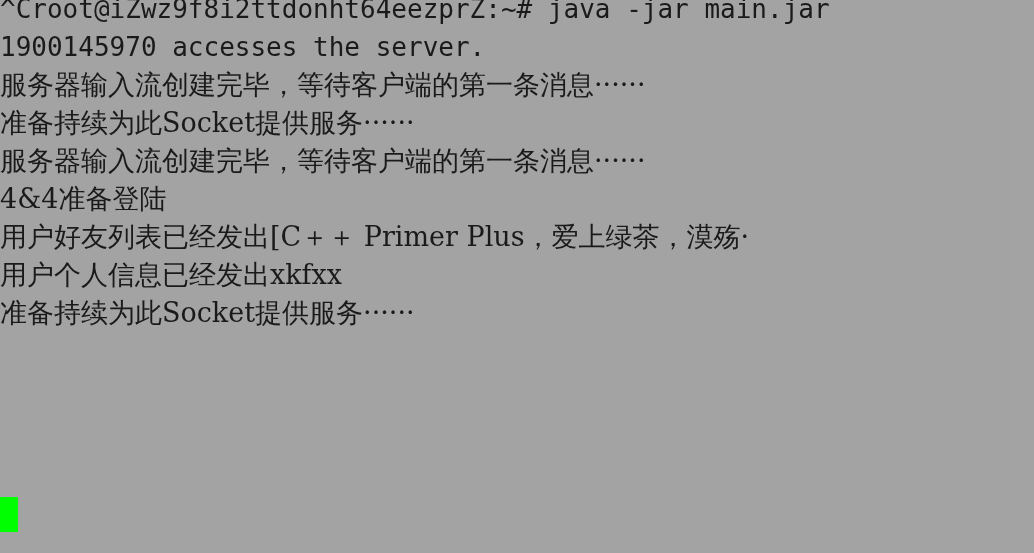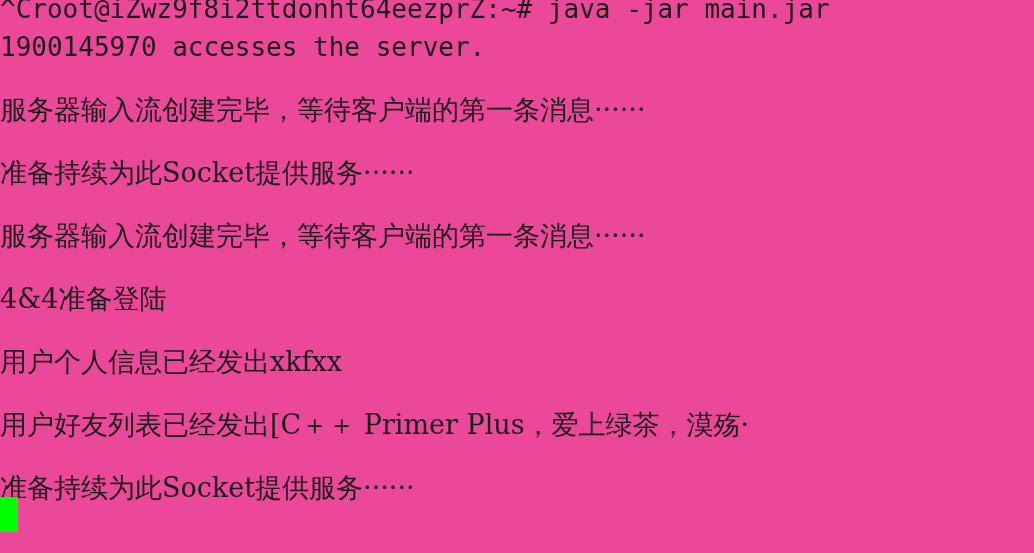--- a/index.html
+++ b/index.html
@@ -31,49 +31,48 @@
     height: 38px;
     line-height: 38px;
     overflow: hidden;
     letter-spacing: 0px;
     padding-left: 0px;
   }
   
   .cjk {
     font-family: "DejaVu Serif", "Liberation Serif", serif;
     font-size: 27px;
-    margin-top: 25px;
   }
   .cursor-row {
     position: absolute;
     left: 0;
     top: 497px;
     width: 1034px;
     height: 36px;
   }
   .cursor-block {
     position: absolute;
     left: 0px;
     top: 0px;
     width: 18px;
     height: 35px;
     background: #00ff00;
   }
 </style>
 </head>
 <body>
 
-<div id="terminal" style="background: #ec4899; color: rgb(26, 26, 26);">
+<div id="terminal" style="background: #a3a3a3; color: rgb(26, 26, 26);">
   <div class="term-screen">
     <div class="term-line">^Croot@iZwz9f8i2ttdonht64eezprZ:~# java -jar main.jar</div>
     <div class="term-line">1900145970 accesses the server.</div>
     <div class="term-line cjk">服务器输入流创建完毕，等待客户端的第一条消息······</div>
     <div class="term-line cjk">准备持续为此Socket提供服务······</div>
     <div class="term-line cjk">服务器输入流创建完毕，等待客户端的第一条消息······</div>
     <div class="term-line cjk">4&amp;4准备登陆</div>
+    <div class="term-line cjk">用户好友列表已经发出[C＋＋ Primer Plus，爱上绿茶，漠殇·</div>
     <div class="term-line cjk">用户个人信息已经发出xkfxx</div>
-    <div class="term-line cjk">用户好友列表已经发出[C＋＋ Primer Plus，爱上绿茶，漠殇·</div>
     <div class="term-line cjk">准备持续为此Socket提供服务······</div>
   </div>
   <div class="cursor-row">
     <div class="cursor-block" style="background: rgb(0, 255, 0);"></div>
   </div>
 </div>
 
 </body></html>

